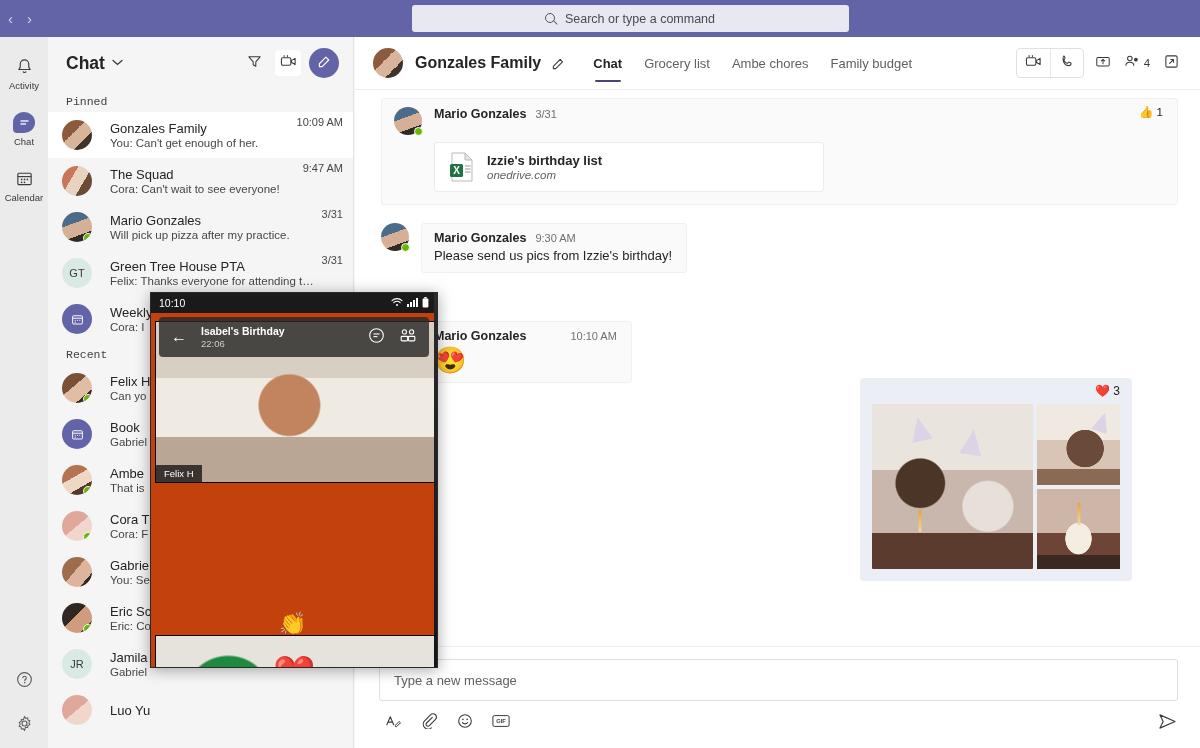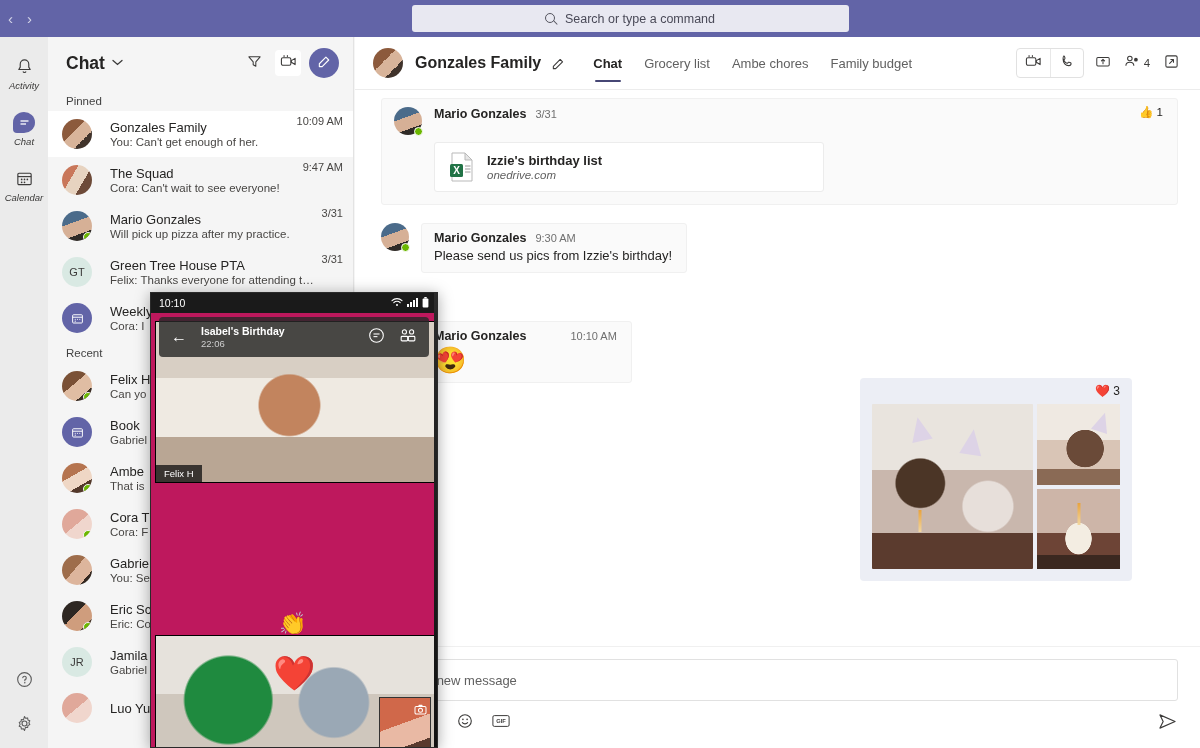--- a/index.html
+++ b/index.html
@@ -48,21 +48,20 @@
     width: 44px; height: 37px; display: flex; align-items: center; justify-content: center;
     color: #fff; font-size: 12px; cursor: pointer;
   }
   .win-btn svg { display: block; }
 
   
   .rail {
     position: absolute; top: 37px; left: 0; width: 48px; height: 711px;
     background: #ebebeb; display: flex; flex-direction: column; align-items: center;
     padding-top: 8px;
-    font-style: italic;
   }
   .rail-item {
     width: 48px; height: 56px; display: flex; flex-direction: column;
     align-items: center; justify-content: center; gap: 2px; cursor: pointer;
     position: relative;
   }
   .rail-label { font-size: 9.5px; color: #3b3a39; }
   .rail-ico { width: 22px; height: 22px; display: flex; align-items: center; justify-content: center; }
   .rail-chat-bubble {
     width: 22px; height: 21px; background: #6264a7; border-radius: 50% 50% 50% 4px;
@@ -81,21 +80,21 @@
   }
   .cl-title { font-size: 17.5px; font-weight: bold; color: #252423; }
   .cl-chev { margin-left: 7px; font-size: 9px; color: #3b3a39; cursor: pointer; }
   .cl-actions { margin-left: auto; display: flex; align-items: center; gap: 8px; }
   .cl-ibtn { width: 26px; height: 26px; display: flex; align-items: center; justify-content: center; cursor: pointer; }
   .cl-ibtn.filled { background: #fff; border-radius: 4px; }
   .compose-btn {
     width: 30px; height: 30px; border-radius: 50%; background: #6264a7;
     display: flex; align-items: center; justify-content: center; cursor: pointer;
   }
-  .cl-section { font-size: 11.5px; color: #424242; padding: 6px 0 4px 18px; }
+  .cl-section { font-size: 11.5px; color: #424242; padding: 6px 0 4px 18px; font-family: Liberation Mono, monospace; }
   .cl-row {
     display: flex; align-items: center; height: 46px; padding: 0 10px 0 14px; cursor: pointer;
     position: relative;
   }
   .cl-row.active { background: #fff; }
   .cl-avatar {
     width: 30px; height: 30px; border-radius: 50%; flex: 0 0 30px; position: relative;
     overflow: hidden; margin-right: 18px;
   }
   .cl-avatar .presence {
@@ -255,22 +254,22 @@
   .compose-box {
     height: 42px; border: 1px solid #e1e1e1; border-radius: 3px; display: flex;
     align-items: center; padding: 0 14px; font-size: 13px; color: #616161; cursor: text;
   }
   .compose-tools { display: flex; align-items: center; gap: 16px; padding: 11px 0 0 4px; }
   .ctool { width: 20px; height: 20px; display: flex; align-items: center; justify-content: center; cursor: pointer; }
   .send-btn { margin-left: auto; width: 22px; height: 22px; display: flex; align-items: center; justify-content: center; cursor: pointer; }
 
   
   .mobile {
-    position: absolute; left: 150px; top: 292px; width: 288px; height: 456px;
-    background: #be185d; border: 1px solid #2a2a2a; overflow: hidden;
+    position: absolute; left: 150px; top: 292px; width: 288px; height: 376px;
+    background: #c2410c; border: 1px solid #2a2a2a; overflow: hidden;
     box-shadow: 0 2px 14px rgba(0,0,0,.35);
   }
   .m-status {
     height: 20px; display: flex; align-items: center; padding: 0 8px;
     color: #fff; font-size: 10.5px; background: #1a1a1a;
   }
   .m-status-right { margin-left: auto; display: flex; align-items: center; gap: 4px; }
   .m-topbar {
     position: absolute; top: 24px; left: 8px; right: 8px; height: 40px;
     background: rgba(40,40,40,.82); border-radius: 4px; display: flex; align-items: center;

